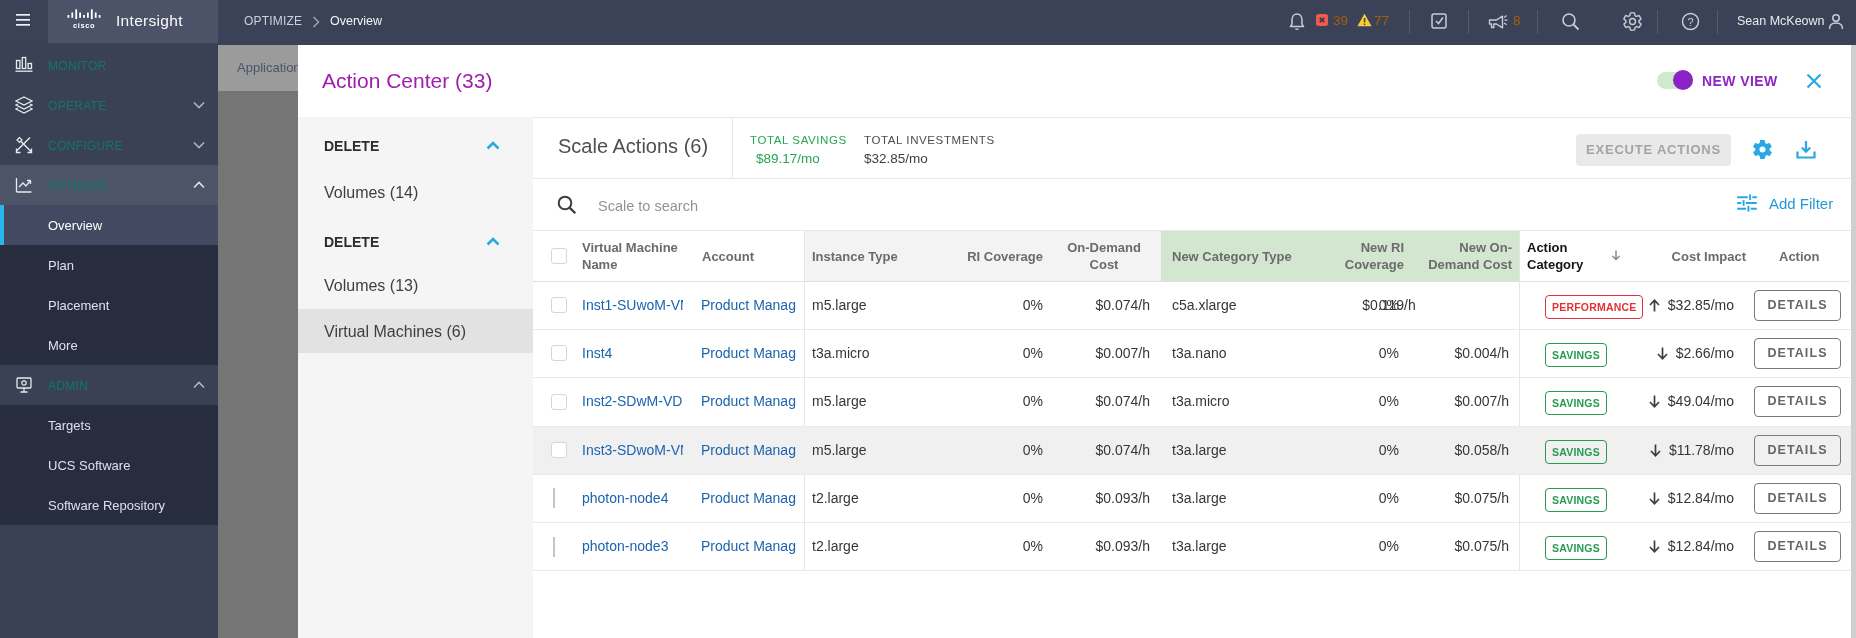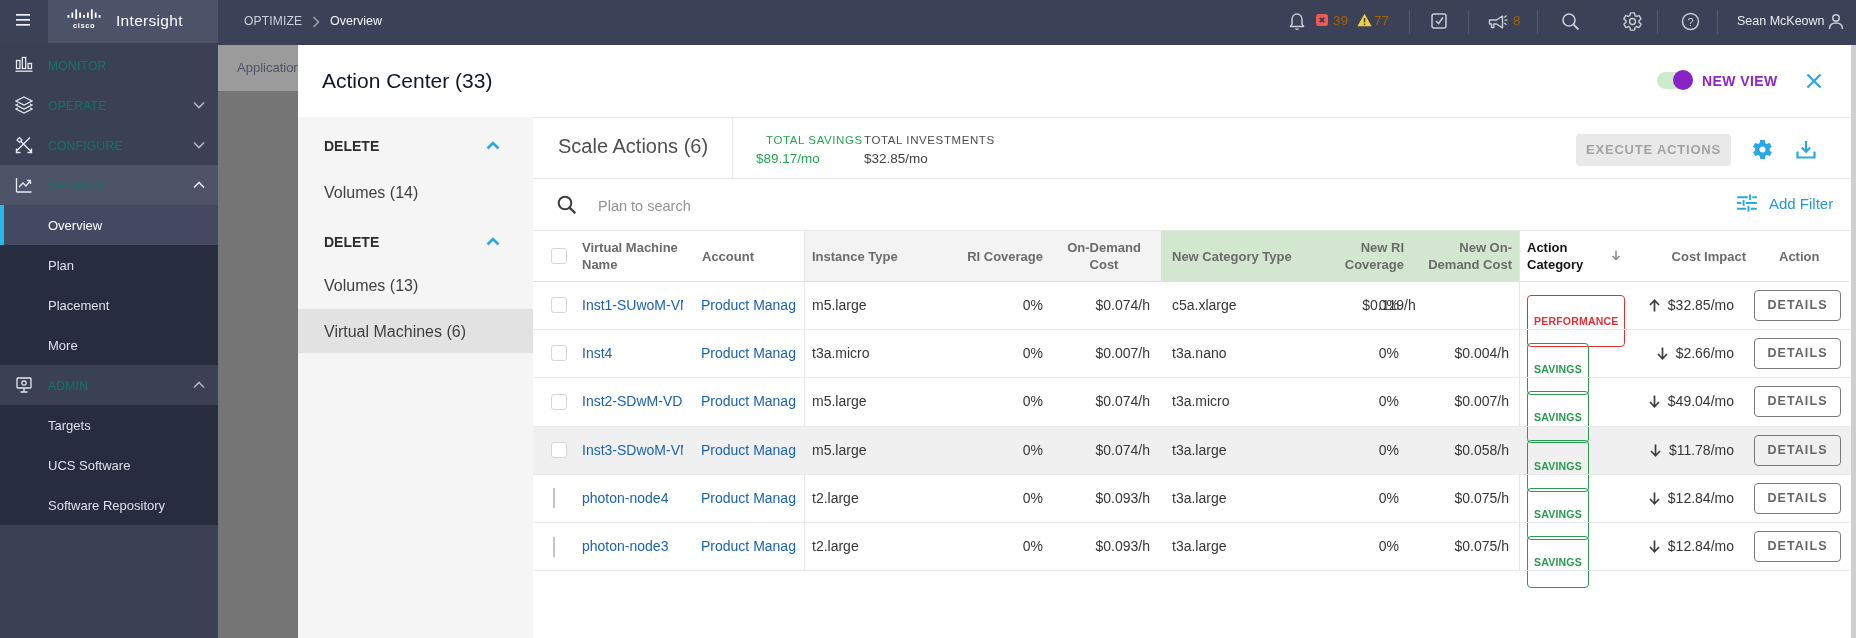--- a/index.html
+++ b/index.html
@@ -35,21 +35,21 @@
 .greent { color:#26a550; }
 .greylab { color:#4c4c4c; }
 #searchrow { left:235px; top:134px; width:1323px; height:52px; border-bottom:1px solid #e8e8e8; }
 
 
 .th { color:#6b6b6b; font-size:13px; font-weight:bold; line-height:17px; }
 .thdark { color:#141414; }
 .td { color:#363636; font-size:14px; }
 .link { color:#1b63ae; font-size:14px; }
 .rowline { left:533px; width:1318px; height:1px; background:#eaeaea; }
-.chip { font-size:10.5px; font-weight:bold; letter-spacing:0.2px; border-radius:4px; padding:19px 6px; display:inline-block; }
+.chip { font-size:10.5px; font-weight:bold; letter-spacing:0.2px; border-radius:4px; padding:5px 6px; display:inline-block;margin-left:18px; }
 .chip.red { color:#e03238; border:1px solid #e03238; }
 .chip.green { color:#279b4f; border:1px solid #279b4f; }
 .dbtn { width:87px; height:31px; border:1px solid #7a7a7a; border-radius:4px; color:#666666; font-size:12.5px; font-weight:bold; letter-spacing:1.1px; text-align:center; line-height:29px; }
 .cbx { width:16px; height:16px; border:1px solid #d6d6d6; border-radius:3px; background:#fff; }
 </style>
 </head>
 <body>
 <div id="stage">
 
   
@@ -200,21 +200,21 @@
   <div class="abs subitem" style="left:48px;top:458px">UCS Software</div>
   <div class="abs subitem" style="left:48px;top:498px">Software Repository</div>
 
   
   <div class="abs" id="striptab"></div>
   <div class="abs" style="left:237px;top:60px;color:#4b5469;font-size:13px;white-space:nowrap">Application</div>
   <div class="abs" id="stripbody"></div>
 
   
   <div class="abs" id="modal">
-    <div class="abs" style="left:24px;top:24px;color:#0f172a;font-size:21px">Action Center (33)</div>
+    <div class="abs" style="left:24px;top:24px;color:#a21caf;font-size:21px">Action Center (33)</div>
 
     <div class="abs" style="left:1359px;top:27px;width:36px;height:17px;border-radius:9px;background:#cdeacc"></div>
     <div class="abs" style="left:1375px;top:25px;width:20px;height:20px;border-radius:50%;background:#8a23c4"></div>
     <div class="abs" style="left:1404px;top:28px;color:#8d26c5;font-size:14px;font-weight:bold;letter-spacing:0.4px">NEW VIEW</div>
     <svg class="abs" style="left:1508px;top:28px" width="16" height="16">
       <path d="M1.5 1.5 L14.5 14.5 M14.5 1.5 L1.5 14.5" stroke="#2aa7e5" stroke-width="2.2"></path>
     </svg>
 
     <div class="abs" id="lpanel"></div>
     <div class="abs lphead" style="left:26px;top:93px">DELETE</div>
@@ -226,39 +226,39 @@
     <svg class="abs" style="left:188px;top:192px" width="14" height="9">
         <path class="chev" d="M1.5 7.5 L7 2 L12.5 7.5"></path>
       </svg>
     <div class="abs lpitem" style="left:26px;top:232px">Volumes (13)</div>
     <div class="abs" style="left:0px;top:264px;width:235px;height:44px;background:#e2e2e2"></div>
     <div class="abs lpitem" style="left:26px;top:278px">Virtual Machines (6)</div>
 
     <div class="abs" id="chead"></div>
     <div class="abs" style="left:260px;top:90px;color:#4f4f4f;font-size:20px">Scale Actions (6)</div>
     <div class="abs" style="left:434px;top:72px;width:1px;height:62px;background:#e8e8e8"></div>
-    <div class="abs greent" style="left:468px;top:89px;font-size:11.5px;letter-spacing:0.6px">TOTAL SAVINGS</div>
+    <div class="abs greent" style="left:452px;top:89px;font-size:11.5px;letter-spacing:0.6px">TOTAL SAVINGS</div>
     <div class="abs greent" style="left:458px;top:106px;font-size:13.5px">$89.17/mo</div>
     <div class="abs greylab" style="left:566px;top:89px;font-size:11.5px;letter-spacing:0.6px">TOTAL INVESTMENTS</div>
     <div class="abs" style="left:566px;top:106px;font-size:13.5px;color:#3f3f3f">$32.85/mo</div>
     <div class="abs" style="left:1278px;top:89px;width:155px;height:32px;background:#e9e9e9;border-radius:4px;color:#a3a3a3;font-size:13px;font-weight:bold;letter-spacing:0.8px;text-align:center;line-height:32px">EXECUTE ACTIONS</div>
     <svg class="abs" style="left:1453px;top:93px" width="23" height="23" viewBox="0 0 24 24">
       <path fill="#2aa7e5" d="M19.4 13c0-.3.1-.7.1-1s0-.7-.1-1l2.1-1.6c.2-.2.2-.4.1-.6l-2-3.4c-.1-.2-.4-.3-.6-.2l-2.5 1c-.5-.4-1.1-.7-1.7-1l-.4-2.6c0-.2-.2-.4-.5-.4h-4c-.2 0-.4.2-.5.4l-.4 2.6c-.6.2-1.1.6-1.7 1l-2.5-1c-.2-.1-.5 0-.6.2l-2 3.4c-.1.2-.1.5.1.6L4.5 11c0 .3-.1.7-.1 1s0 .7.1 1l-2.1 1.6c-.2.2-.2.4-.1.6l2 3.4c.1.2.4.3.6.2l2.5-1c.5.4 1.1.7 1.7 1l.4 2.6c0 .2.2.4.5.4h4c.2 0 .4-.2.5-.4l.4-2.6c.6-.2 1.1-.6 1.7-1l2.5 1c.2.1.5 0 .6-.2l2-3.4c.1-.2.1-.5-.1-.6L19.4 13zM12 15.2c-1.8 0-3.2-1.4-3.2-3.2s1.4-3.2 3.2-3.2 3.2 1.4 3.2 3.2-1.4 3.2-3.2 3.2z"></path>
     </svg>
     <svg class="abs" style="left:1497px;top:94px" width="22" height="21">
       <path d="M11 2 L11 12.5 M6.8 8.5 L11 12.8 L15.2 8.5" stroke="#2aa7e5" stroke-width="2.2" fill="none"></path>
       <path d="M2.5 12.5 L2.5 18.5 L19.5 18.5 L19.5 12.5" stroke="#2aa7e5" stroke-width="2.2" fill="none"></path>
     </svg>
 
     <div class="abs" id="searchrow"></div>
     <svg class="abs" style="left:259px;top:150px" width="22" height="22">
       <circle cx="8" cy="8" r="6.3" fill="none" stroke="#3d3d3d" stroke-width="2"></circle>
       <path d="M12.6 12.6 L18.3 18.3" stroke="#3d3d3d" stroke-width="2.3"></path>
     </svg>
-    <div class="abs" style="left:300px;top:153px;color:#939393;font-size:14.5px">Plan to search</div>
+    <div class="abs" style="left:300px;top:153px;color:#939393;font-size:14.5px">Scale to search</div>
     <svg class="abs" style="left:1439px;top:149px" width="20" height="18" viewBox="0 0 24 22">
       <g stroke="#2aa7e5" stroke-width="2.4" fill="none">
         <path d="M0 4 L13 4 M18.5 4 L24 4"></path>
           <path d="M15.8 0.5 L15.8 7.5"></path>
         <path d="M0 11 L5 11 M10.5 11 L24 11"></path>
           <path d="M7.8 7.5 L7.8 14.5"></path>
         <path d="M0 18 L11 18 M16.5 18 L24 18"></path>
           <path d="M13.8 14.5 L13.8 21.5"></path>
       </g>
     </svg>

